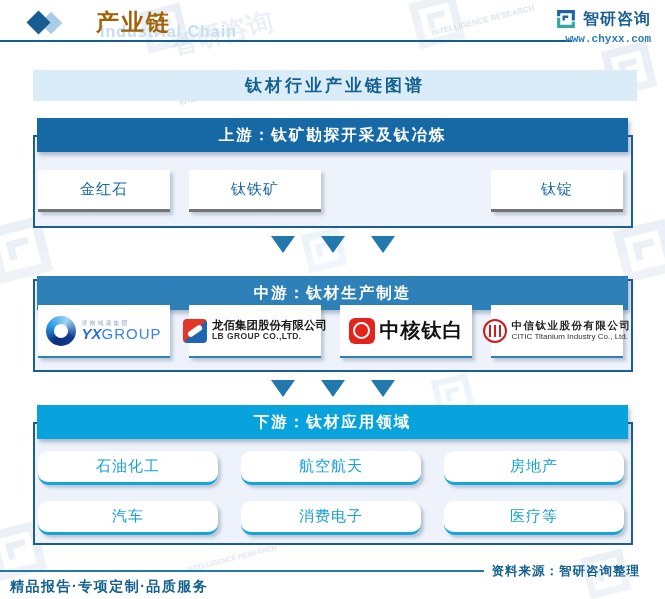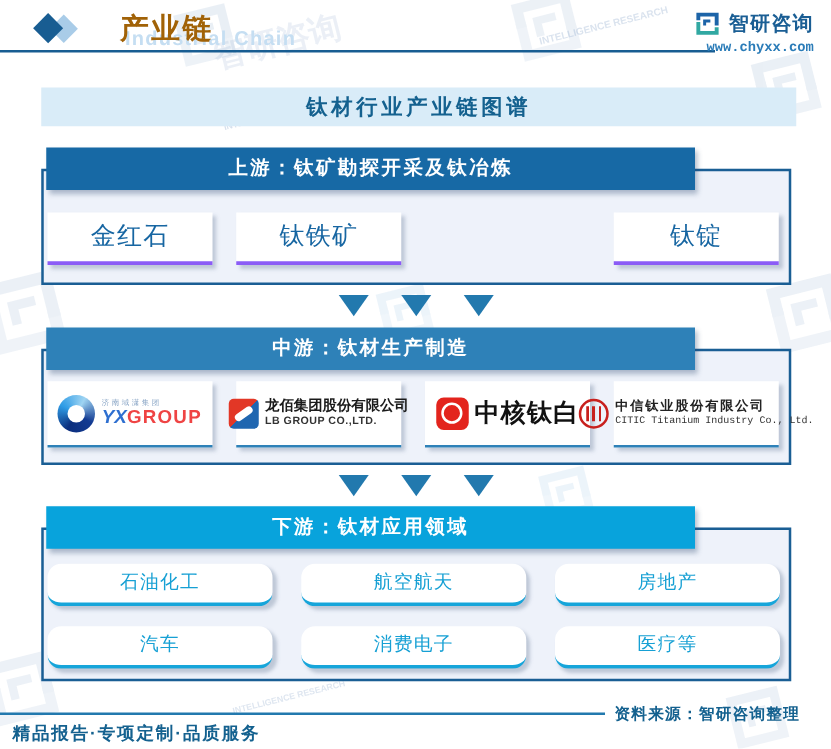--- a/index.html
+++ b/index.html
@@ -24,37 +24,37 @@
   .brand { position:absolute; right:14px; top:8px; display:flex; align-items:center; gap:6px; z-index:2; }
   .brand-name { font-size:16px; font-weight:bold; color:#1a5e94; letter-spacing:1px; }
   .brand-url { position:absolute; right:14px; top:33px; font-size:11px; font-weight:bold; color:#2b7cb8;
                font-family:"Liberation Mono","DejaVu Sans Mono",monospace; z-index:2; }
 
   
   .diagram-title { position:absolute; left:33px; top:70px; width:604px; height:31px; background:#d9ecf8;
     color:#14618f; font-size:17px; font-weight:bold; text-align:center; line-height:31px; letter-spacing:3px; z-index:2; }
 
   
-  .sec-header { position:absolute; left:37px; width:519px; height:34px; color:#fff; font-weight:bold;
+  .sec-header { position:absolute; left:37px; width:591px; height:34px; color:#fff; font-weight:bold;
     font-size:15.5px; text-align:center; line-height:34px; letter-spacing:2px; z-index:3;
     box-shadow:2px 3px 4px rgba(40,70,110,.35); }
   .sec-box { position:absolute; left:33px; width:600px; border:2px solid #1a5e94; background:#eef2fa; z-index:1; }
 
   .hdr-up  { top:118px; background:#1769a5; }
   .box-up  { top:135px; height:93px; }
-  .hdr-mid { top:262px; background:#2e81b8; }
+  .hdr-mid { top:276px; background:#2e81b8; }
   .box-mid { top:279px; height:93px; }
   .hdr-dn  { top:405px; background:#08a3dc; }
   .box-dn  { top:422px; height:123px; }
 
   
   .card { position:absolute; background:#fff; text-align:center; z-index:4;
     box-shadow:3px 3px 3px rgba(100,120,150,.35); }
-  .card-up { top:170px; width:132px; height:42px; line-height:38px; border-bottom:3px solid #8b5cf6;
-    color:#1766a2; font-size:20px; letter-spacing:1px; }
+  .card-up { top:170px; width:132px; height:42px; line-height:38px; border-bottom:3px solid #737373;
+    color:#1766a2; font-size:15px; letter-spacing:1px; }
   .card-dn { width:180px; height:34px; line-height:30px; border-bottom:3px solid #16a5da;
     color:#16a0d4; font-size:15px; letter-spacing:1px;border-radius:11px; }
   .up0{left:38px} .up1{left:189px} .up2{left:340px} .up3{left:491px}
   .r1{top:451px} .r2{top:501px}
   .c0{left:38px} .c1{left:241px} .c2{left:444px}
 
   
   .arrow-row { position:absolute; left:0; right:0; display:flex; justify-content:center; gap:26px; z-index:2; }
   .ar1 { top:236px; } .ar2 { top:380px; }
   .tri { width:0; height:0; border-left:12px solid transparent; border-right:12px solid transparent;
@@ -64,39 +64,39 @@
   .card-logo { top:305px; width:132px; height:53px; border-bottom:2px solid #2e81b8;
     display:flex; align-items:center; justify-content:center; gap:5px; }
   .logo-col { display:flex; flex-direction:column; align-items:flex-start; line-height:1.15; }
 
   .yx-swirl { position:relative; width:30px; height:30px; border-radius:50%; flex:0 0 auto;
     background:conic-gradient(from 210deg,#0b2e7d,#2f9ce6,#9fd4f2,#123a92,#0b2e7d); }
   .yx-swirl::after { content:""; position:absolute; inset:8px; background:#fff; border-radius:50%; }
   .yx-cn { font-size:6px; color:#8aa6c6; letter-spacing:2px; }
   .yx-en { font-size:15px; line-height:1; }
   .yx-en .b { font-weight:900; font-style:italic; color:#2e6fd0; }
-  .yx-en .l { font-weight:700; color:#ef4444; letter-spacing:1px; }
+  .yx-en .l { font-weight:400; color:#3b82f6; letter-spacing:1px; }
 
   .lb-icon { position:relative; width:24px; height:24px; border-radius:4px; flex:0 0 auto;
     background:linear-gradient(135deg,#e23726 50%,#1f66b0 50%); }
   .lb-icon::after { content:""; position:absolute; left:4px; top:9px; width:16px; height:6px;
     background:#fff; border-radius:3px; transform:rotate(-35deg); }
   .lb-cn { font-size:11.5px; font-weight:bold; color:#1a1a1a; white-space:nowrap; }
   .lb-en { font-size:8.5px; font-weight:bold; color:#333; letter-spacing:.4px; }
 
   .zh-icon { position:relative; width:26px; height:26px; background:#e3241d; border-radius:6px; flex:0 0 auto; }
   .zh-icon::after { content:""; position:absolute; inset:4.5px; border:2.5px solid #fff; border-radius:50%; }
   .zh-cn { font-size:20px; font-weight:900; color:#111; letter-spacing:1px; white-space:nowrap; }
 
   .citic-icon { position:relative; width:24px; height:24px; border:2.5px solid #c8201d; border-radius:50%; flex:0 0 auto; }
   .citic-icon::after { content:""; position:absolute; inset:4px;
     background:repeating-linear-gradient(90deg,#c8201d 0 2px,transparent 2px 5px); }
   .citic-cn { font-size:10.5px; font-weight:bold; color:#222; letter-spacing:1.5px;
     font-family:"Liberation Serif","DejaVu Serif",serif; white-space:nowrap; }
-  .citic-en { font-size:8px; color:#333; font-family:Liberation Mono, monospace; white-space:nowrap; }
+  .citic-en { font-size:8px; color:#333; font-family:Liberation Sans, sans-serif; white-space:nowrap; }
 
   
   .source-row { position:absolute; left:0; top:562px; right:25px; height:18px; display:flex; align-items:center; z-index:2; }
   .source-rule { flex:1; height:2px; background:#2279ae; margin-right:8px; }
   .source-text { font-size:12.5px; font-weight:bold; color:#14618f; letter-spacing:1px; white-space:nowrap; }
   .footer-text { position:absolute; left:10px; top:578px; font-size:14px; font-weight:bold; color:#14618f;
     letter-spacing:1.5px; z-index:2; }
 </style>
 </head>
 <body>

